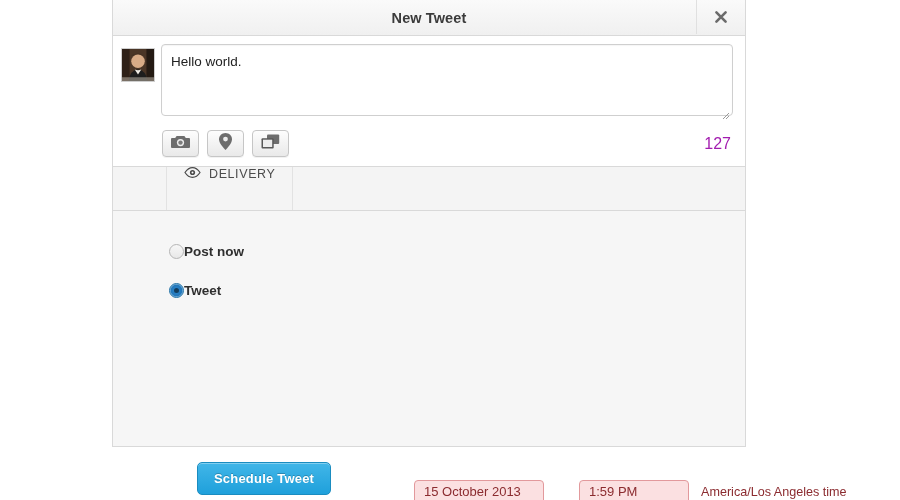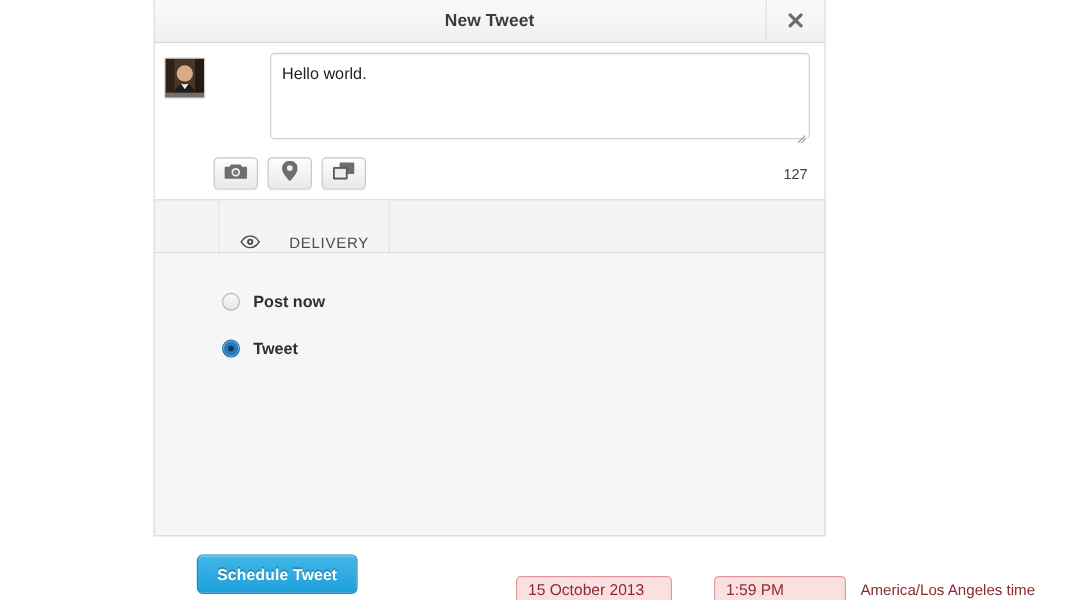--- a/index.html
+++ b/index.html
@@ -9,22 +9,22 @@
     background: #ffffff;
     font-family: "Liberation Sans", sans-serif;
     -webkit-font-smoothing: antialiased;
   }
 
   #root { position: relative; width: 900px; height: 500px; overflow: hidden; }
 
   
   .modal {
     position: absolute;
-    left: 128px; top: 0px;
-    width: 560px;
+    left: 112px; top: 0px;
+    width: 634px;
   }
 
   
   .titlebar {
     position: relative;
     height: 36px;
     background: linear-gradient(to bottom, #fafafa 0%, #f0f0f0 100%);
     border: 1px solid #d9d9d9;
     border-top: none;
     display: flex;
@@ -49,21 +49,21 @@
 
   
   .compose {
     background: #ffffff;
     border-left: 1px solid #d9d9d9;
     border-right: 1px solid #d9d9d9;
     padding: 8px 12px 10px 8px;
     position: relative;
     height: 130px;
   }
-  .compose-row { display: flex; align-items: flex-start; gap: 48px; }
+  .compose-row { display: flex; align-items: flex-start; }
 
   .avatar {
     width: 34px; height: 34px;
     margin: 4px 6px 0 0;
     border: 1px solid #cfcfcf;
     background: #3a2a20;
     flex: 0 0 auto;
     position: relative;
     overflow: hidden;
     border-radius: 1px;
@@ -103,22 +103,22 @@
     margin-right: 8px;
     border: 1px solid #c6c6c6;
     border-radius: 4px;
     background: linear-gradient(to bottom, #fdfdfd 0%, #e9e9e9 100%);
     display: flex; align-items: center; justify-content: center;
     cursor: pointer;
     box-shadow: 0 1px 0 rgba(0,0,0,.05);
   }
   .char-count {
     margin-left: auto;
-    font-size: 12px;
-    color: #404040;
+    font-size: 16px;
+    color: #a21caf;
     font-weight: normal;
     padding-right: 2px;
   }
 
   
   .tabs {
     display: flex;
     align-items: stretch;
     height: 45px;
     background: #f4f4f4;
@@ -126,22 +126,22 @@
     border-right: 1px solid #d9d9d9;
     border-top: 1px solid #d9d9d9;
     border-bottom: 1px solid #d9d9d9;
     position: relative;
   }
   .tab-spacer { width: 54px; flex: 0 0 auto; border-right: 1px solid #e2e2e2; }
   .tab {
     flex: 0 0 auto;
     padding: 0 17px;
     display: flex;
-    align-items: flex-end;
-    gap: 24px;
+    align-items: flex-start;
+    gap: 8px;
     border-right: 1px solid #e2e2e2;
     cursor: pointer;
     font-size: 12.5px;
     letter-spacing: .6px;
     color: #4c4c4c;
     background: #f4f4f4;
   }
   .tab.active {
     background: #f6f6f6;
     border-bottom: 1px solid #f6f6f6;
@@ -180,21 +180,20 @@
   }
   .radio.checked::after {
     content: "";
     position: absolute;
     left: 4px; top: 4px;
     width: 5px; height: 5px;
     border-radius: 50%;
     background: #123c5c;
   }
   .opt-label {
-    margin-left: 11px;
     font-size: 13.5px;
     font-weight: bold;
     color: #2f2f2f;
   }
 
   .field-error {
     background: #fbe0e1;
     border: 1px solid #e2999c;
     border-radius: 4px;
     color: #8b2b2f;
@@ -221,21 +220,21 @@
     position: absolute;
     left: 588px; top: 272px;
     width: 160px;
     color: #8b2b2f;
     font-size: 12.6px;
     line-height: 1.52;
   }
   .notes .note-block { margin-bottom: 14px; }
 
   
-  .footer { position: absolute; left: 164px; top: 462px; }
+  .footer { position: absolute; left: 197px; top: 462px; }
   .schedule-btn {
     display: inline-block;
     background: linear-gradient(to bottom, #41b6e8 0%, #1fa0db 100%);
     border: 1px solid #1a8cc0;
     border-radius: 5px;
     color: #fff;
     font-size: 13px;
     font-weight: bold;
     padding: 8px 16px;
     cursor: pointer;

